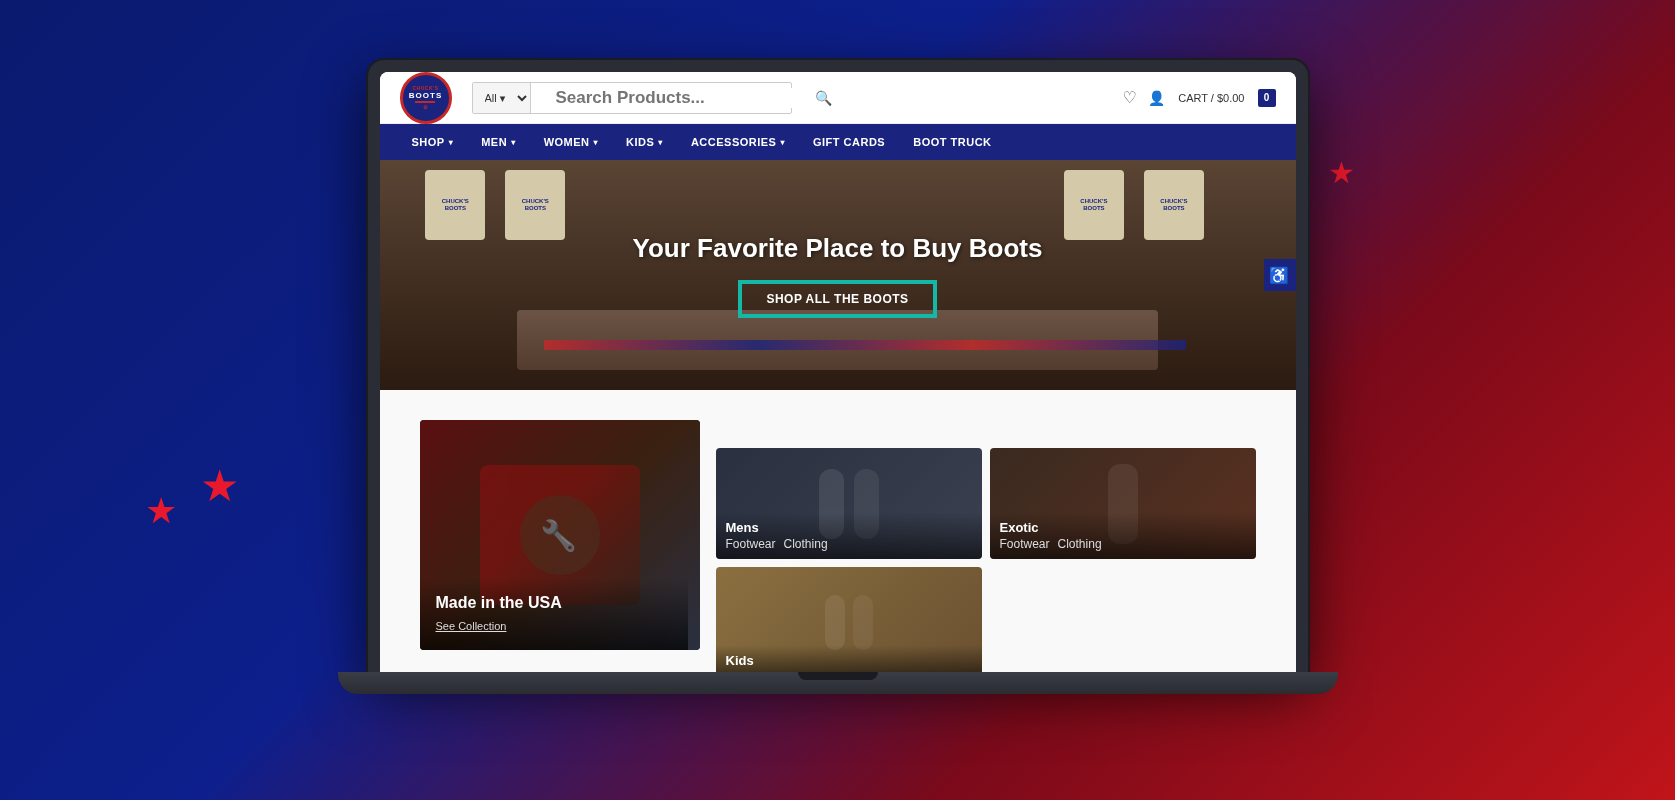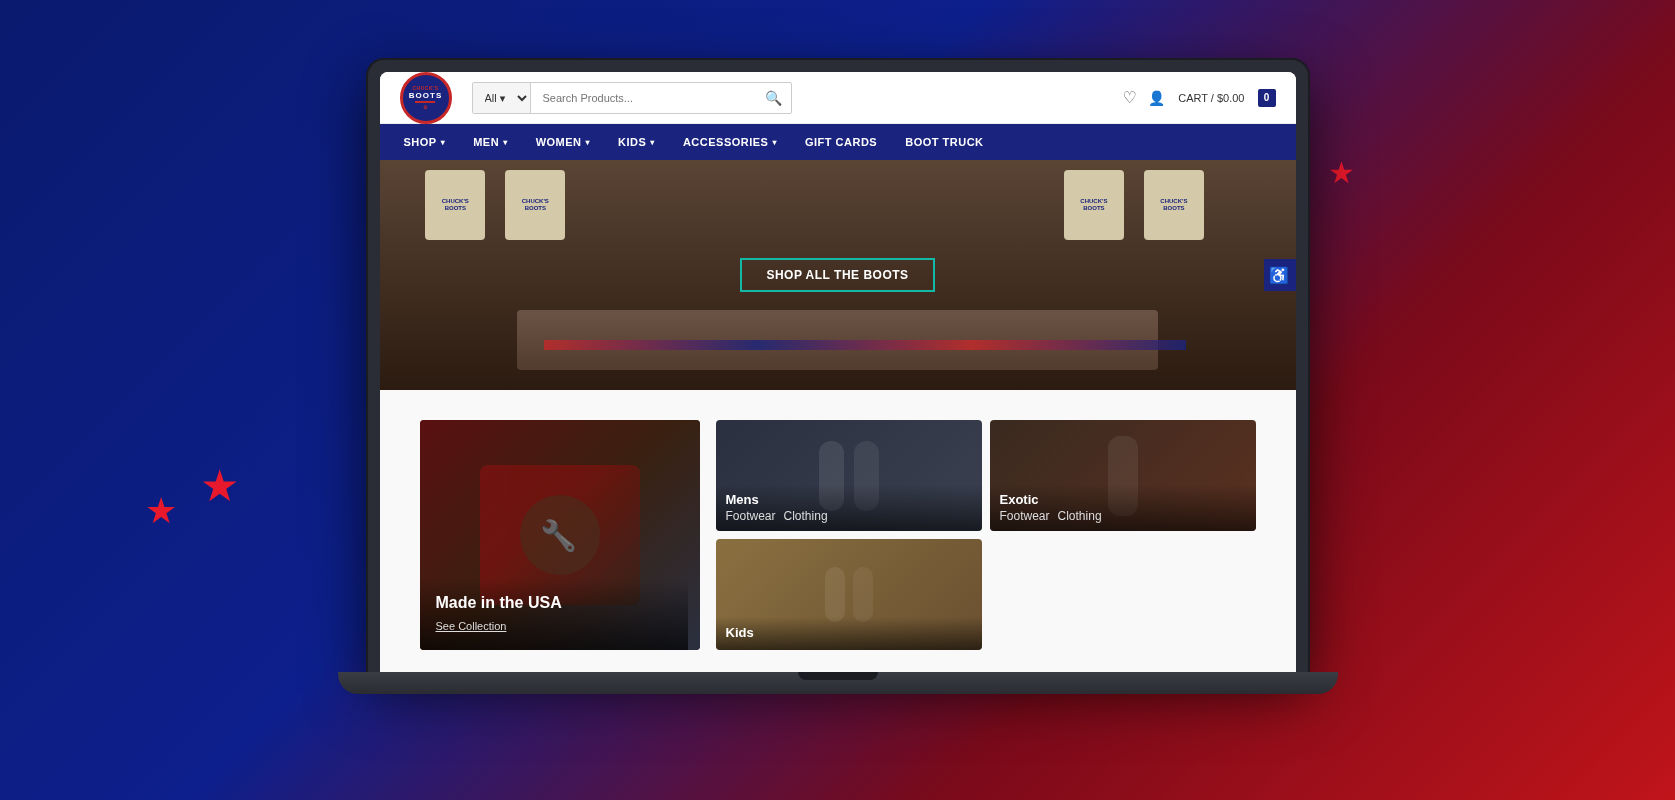--- a/index.html
+++ b/index.html
@@ -130,23 +130,24 @@
       padding: 0 8px;
       font-size: 11px;
       color: #333;
       cursor: pointer;
     }
 
     .search-input {
       border: none;
       outline: none;
       flex: 1;
-      padding: 0 12px;
-      font-size: 11px;
+      padding: 0 25px;
+      font-size: 17px;
       color: #999;
+      font-weight: bold;
     }
 
     .search-btn {
       background: none;
       border: none;
       padding: 0 8px;
       cursor: pointer;
       color: #666;
       font-size: 14px;
     }
@@ -191,21 +192,21 @@
       font-size: 10px;
       font-weight: bold;
     }
 
     
     .nav-bar {
       background: #1a237e;
       height: 36px;
       display: flex;
       align-items: center;
-      padding: 0 12px;
+      padding: 0 20px;
       gap: 4px;
     }
 
     .nav-item {
       color: #fff;
       font-size: 11px;
       font-weight: 600;
       padding: 0 12px;
       height: 36px;
       display: flex;
@@ -255,21 +256,21 @@
       color: #fff;
       font-size: 26px;
       font-weight: 700;
       text-shadow: 1px 1px 4px rgba(0,0,0,0.6);
       margin-bottom: 16px;
     }
 
     .hero-btn {
       background: transparent;
       color: #fff;
-      border: 2px solid #14b8a6;
+      border: 4px solid #14b8a6;
       padding: 8px 24px;
       font-size: 12px;
       font-weight: 600;
       cursor: pointer;
       text-transform: uppercase;
       letter-spacing: 0.5px;
     }
 
     
     .accessibility-btn {
@@ -336,20 +337,21 @@
       inset: 0;
       background: linear-gradient(135deg, #5a1010 0%, #3a2010 50%, #2a3040 100%);
     }
 
     .grid-right {
       display: grid;
       grid-template-columns: 1fr 1fr;
       grid-template-rows: 1fr 1fr;
       gap: 8px;
       flex: 1;
+      margin-top: 28px;
     }
 
     .category-card {
       border-radius: 4px;
       overflow: hidden;
       position: relative;
       height: 111px;
     }
 
     .mens-bg { background: linear-gradient(135deg, #2a3040 0%, #3a4050 100%); }
@@ -476,20 +478,21 @@
               <div style="width:60px; height:70px; background:#d4c9a8; border-radius:4px; display:flex; align-items:center; justify-content:center; font-size:6px; font-weight:bold; color:#1a237e; text-align:center; line-height:1.2;">CHUCK'S<br>BOOTS</div>
               <div style="width:60px; height:70px; background:#d4c9a8; border-radius:4px; display:flex; align-items:center; justify-content:center; font-size:6px; font-weight:bold; color:#1a237e; text-align:center; line-height:1.2;">CHUCK'S<br>BOOTS</div>
             </div>
             <div style="position:absolute; top:10px; right:10%; display:flex; gap:20px; align-items:flex-start;">
               <div style="width:60px; height:70px; background:#d4c9a8; border-radius:4px; display:flex; align-items:center; justify-content:center; font-size:6px; font-weight:bold; color:#1a237e; text-align:center; line-height:1.2;">CHUCK'S<br>BOOTS</div>
               <div style="width:60px; height:70px; background:#d4c9a8; border-radius:4px; display:flex; align-items:center; justify-content:center; font-size:6px; font-weight:bold; color:#1a237e; text-align:center; line-height:1.2;">CHUCK'S<br>BOOTS</div>
             </div>
           </div>
 
           <div class="hero-overlay">
+            <h1 class="hero-title">Your Favorite Place to Buy Boots</h1>
             <button class="hero-btn">Shop All the Boots</button>
           </div>
 
           <div class="accessibility-btn">
             <span>♿</span>
           </div>
         </div>
 
         <div class="products-section">
 

